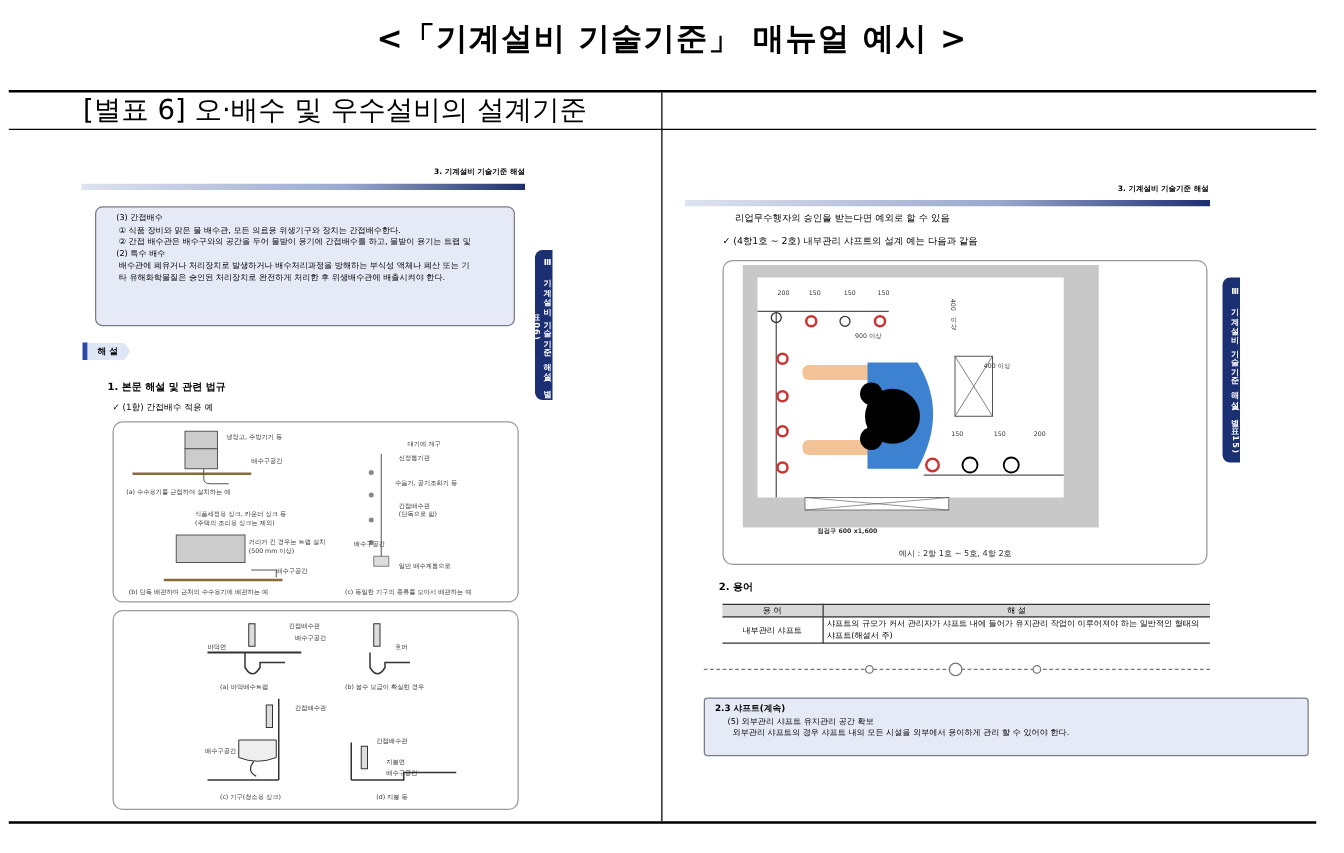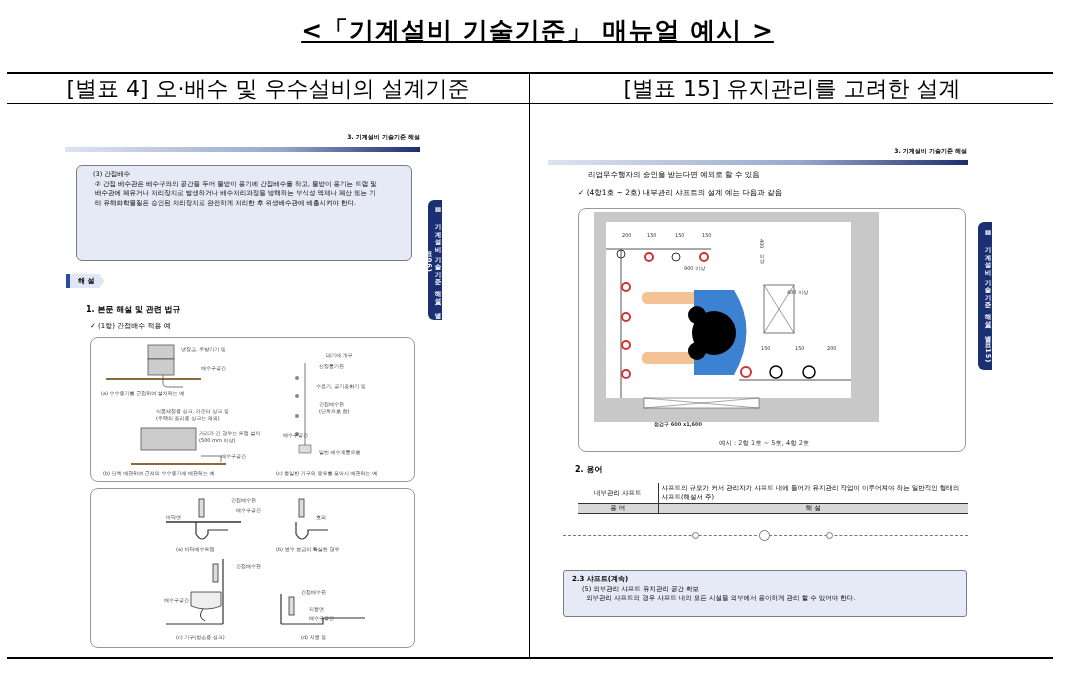--- a/index.html
+++ b/index.html
@@ -2,21 +2,21 @@
 <html><head>
 <meta charset="utf-8">
 <style>
   * { box-sizing: border-box; margin: 0; padding: 0; }
   body {
     width: 1075px; height: 682px; background: #ffffff; position: relative; overflow: hidden;
     font-family: "DejaVu Sans", "Liberation Sans", sans-serif; color: #000;
   }
   .main-title {
     position: absolute; left: 0; top: 14px; width: 1075px; text-align: center;
-    font-size: 25px; font-weight: bold; letter-spacing: 1px; text-decoration: underline;
+    font-size: 25px; font-weight: bold; letter-spacing: 1px;
   }
   .frame { position: absolute; left: 7px; top: 72px; width: 1046px; height: 587px;
     border-top: 2px solid #000; border-bottom: 2px solid #000; }
   .frame .hdr-line { position: absolute; left: 0; top: 29px; width: 100%; border-top: 1.5px solid #000; }
   .frame .vdiv { position: absolute; left: 522px; top: 0; height: 100%; border-left: 1.5px solid #000; }
   .col-head { position: absolute; top: 0; height: 30px; line-height: 30px; text-align: center; font-size: 22px; }
   .col-head.left { left: 0; width: 522px; }
   .col-head.right { left: 524px; width: 522px; }
   .running-head { position: absolute; font-size: 6px; font-weight: bold; text-align: right; }
   .grad-bar { position: absolute; height: 5px; background: linear-gradient(to right, #dde3f0, #9aa8cc 60%, #1d2e6e); }
@@ -41,31 +41,32 @@
   .dot { position: absolute; border: 1.2px solid #777; border-radius: 50%; background: #fff; }
 </style>
 </head>
 <body>
 
 <div class="main-title">&lt;「기계설비 기술기준」 매뉴얼 예시 &gt;</div>
 
 <div class="frame">
   <div class="hdr-line"></div>
   <div class="vdiv"></div>
-  <div class="col-head left">[별표 4] 오·배수 및 우수설비의 설계기준</div>
-  <div class="col-head right">[별표 15] 유지관리를 고려한 설계</div>
+  <div class="col-head left">[별표 6] 오·배수 및 우수설비의 설계기준</div>
 </div>
 
 <div>
   <div class="running-head" style="left:250px; top:133px; width:170px;">3. 기계설비 기술기준 해설</div>
   <div class="grad-bar" style="left:65px; top:147px; width:355px;"></div>
 
   <div class="box-blue" style="left:76px; top:165px; width:336px; height:96px;">
     <div style="padding-left:8px">(3) 간접배수</div>
+    <div style="padding-left:10px">① 식품 장비와 맑은 물 배수관, 모든 의료용 위생기구와 장치는 간접배수한다.</div>
     <div style="padding-left:10px">② 간접 배수관은 배수구와의 공간을 두어 물받이 용기에 간접배수를 하고, 물받이 용기는 트랩 및</div>
+    <div style="padding-left:8px">(2) 특수 배수</div>
     <div style="padding-left:10px">배수관에 폐유거나 처리장치로 발생하거나 배수처리과정을 방해하는 부식성 액체나 폐산 또는 기</div>
     <div style="padding-left:10px">타 유해화학물질은 승인된 처리장치로 완전하게 처리한 후 위생배수관에 배출시켜야 한다.</div>
   </div>
 
   <div class="tab-vert" style="left:428px; top:200px; height:120px;">Ⅲ 기계설비 기술기준 해설 (별표 06)</div>
 
   <div class="haeseol" style="left:66px; top:274px;">
     <div class="mark"></div>
     <div class="lbl">해 설</div>
   </div>
@@ -190,33 +191,33 @@
     <div class="fig-label" style="left:75px; top:212px; font-weight:bold;">점검구 600 x1,600</div>
     <div class="fig-label" style="left:140px; top:230px; font-size:6.5px;">예시 : 2항 1호 ~ 5호, 4항 2호</div>
   </div>
 
   <div class="tab-vert" style="left:978px; top:222px; height:148px;">Ⅲ 기계설비 기술기준 해설 (별표 15)</div>
 
   <div class="h1" style="left:575px; top:464px;">2. 용어</div>
   <table class="term-table" style="left:578px; top:483px; width:390px;">
     <tbody>
         <tr>
+      <th class="c1">용 어</th>
+      <th>해 설</th>
+    </tr>
+    <tr>
       <td class="c1">내부관리 샤프트</td>
       <td>샤프트의 규모가 커서 관리자가 샤프트 내에 들어가 유지관리 작업이 이루어져야 하는 일반적인 형태의 샤프트(해설서 주)</td>
-    </tr>
-    <tr>
-      <th class="c1">용 어</th>
-      <th>해 설</th>
     </tr>
   </tbody>
     </table>
 
   <div class="dotline" style="left:563px; top:535px; width:405px;"></div>
   <div class="dot" style="left:692px; top:532px; width:7px; height:7px;"></div>
   <div class="dot" style="left:759px; top:530px; width:11px; height:11px;"></div>
   <div class="dot" style="left:826px; top:532px; width:7px; height:7px;"></div>
 
-  <div class="box-blue" style="left:563px; top:570px; width:404px; height:47px; border-radius:3px;">
+  <div class="box-blue" style="left:563px; top:558px; width:484px; height:47px; border-radius:3px;">
     <div class="bt">2.3 샤프트(계속)</div>
     <div style="padding-left:10px">(5) 외부관리 샤프트 유지관리 공간 확보</div>
     <div style="padding-left:14px">외부관리 샤프트의 경우 샤프트 내의 모든 시설을 외부에서 용이하게 관리 할 수 있어야 한다.</div>
   </div>
 </div>
 
 </body></html>

